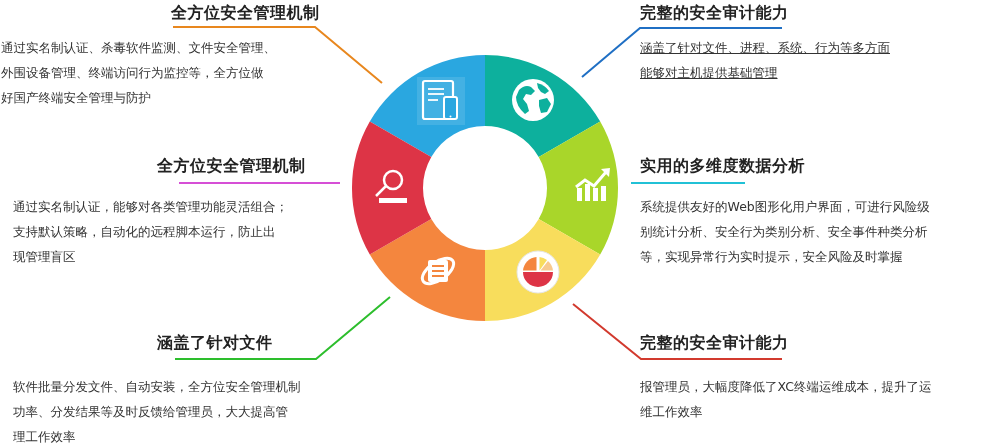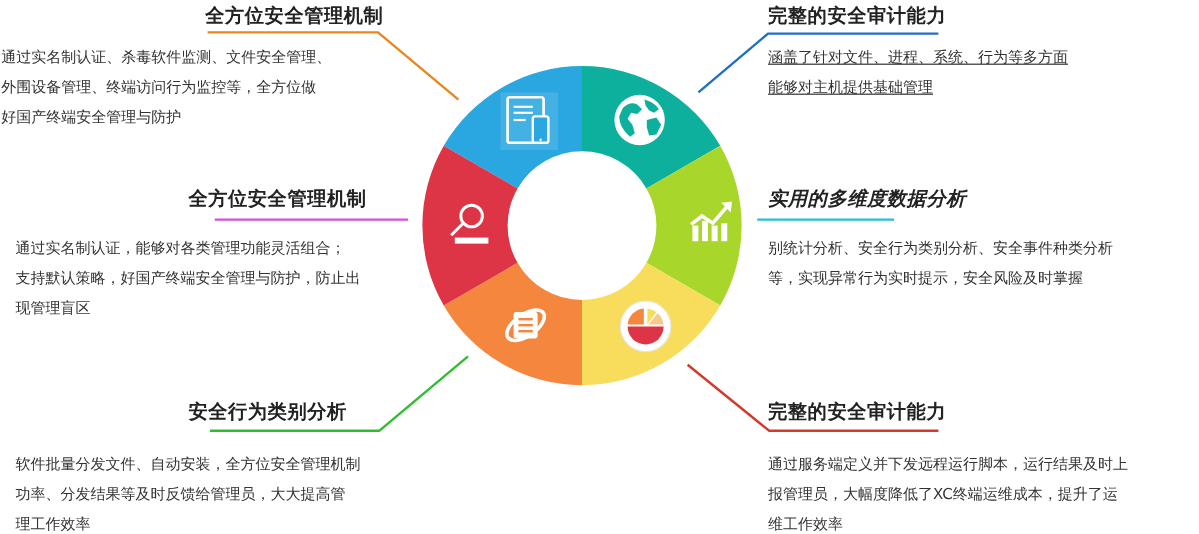--- a/index.html
+++ b/index.html
@@ -96,35 +96,35 @@
 
 <div class="title" style="left:640px;top:3px;font-family:Liberation Serif, serif;">完整的安全审计能力</div>
 <div class="desc" style="left:640px;top:35px;text-decoration:underline;">
   <div>涵盖了针对文件、进程、系统、行为等多方面</div>
   <div>能够对主机提供基础管理</div>
 </div>
 
 <div class="title" style="left:157px;top:156px;">全方位安全管理机制</div>
 <div class="desc" style="left:13px;top:194px;">
   <div>通过实名制认证，能够对各类管理功能灵活组合；</div>
-  <div>支持默认策略，好国产终端安全管理与防护，防止出</div>
+  <div>支持默认策略，自动化的远程脚本运行，防止出</div>
   <div>现管理盲区</div>
 </div>
 
-<div class="title" style="left:640px;top:156px;font-style:italic;">实用的多维度数据分析</div>
+<div class="title" style="left:640px;top:156px;">实用的多维度数据分析</div>
 <div class="desc" style="left:640px;top:194px;">
+  <div>系统提供友好的Web图形化用户界面，可进行风险级</div>
   <div>别统计分析、安全行为类别分析、安全事件种类分析</div>
   <div>等，实现异常行为实时提示，安全风险及时掌握</div>
 </div>
 
-<div class="title" style="left:157px;top:333px;">安全行为类别分析</div>
+<div class="title" style="left:157px;top:333px;">涵盖了针对文件</div>
 <div class="desc" style="left:13px;top:374px;">
   <div>软件批量分发文件、自动安装，全方位安全管理机制</div>
   <div>功率、分发结果等及时反馈给管理员，大大提高管</div>
   <div>理工作效率</div>
 </div>
 
 <div class="title" style="left:640px;top:333px;">完整的安全审计能力</div>
 <div class="desc" style="left:640px;top:374px;">
-  <div>通过服务端定义并下发远程运行脚本，运行结果及时上</div>
   <div>报管理员，大幅度降低了XC终端运维成本，提升了运</div>
   <div>维工作效率</div>
 </div>
 
 </body></html>

